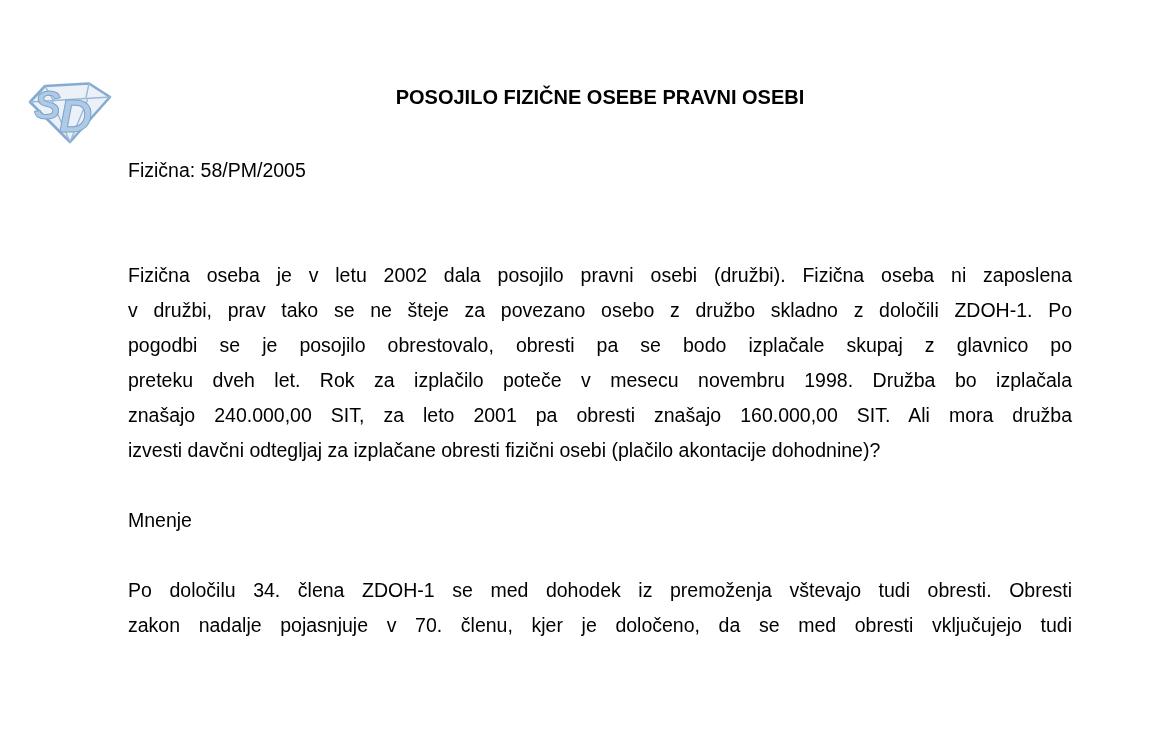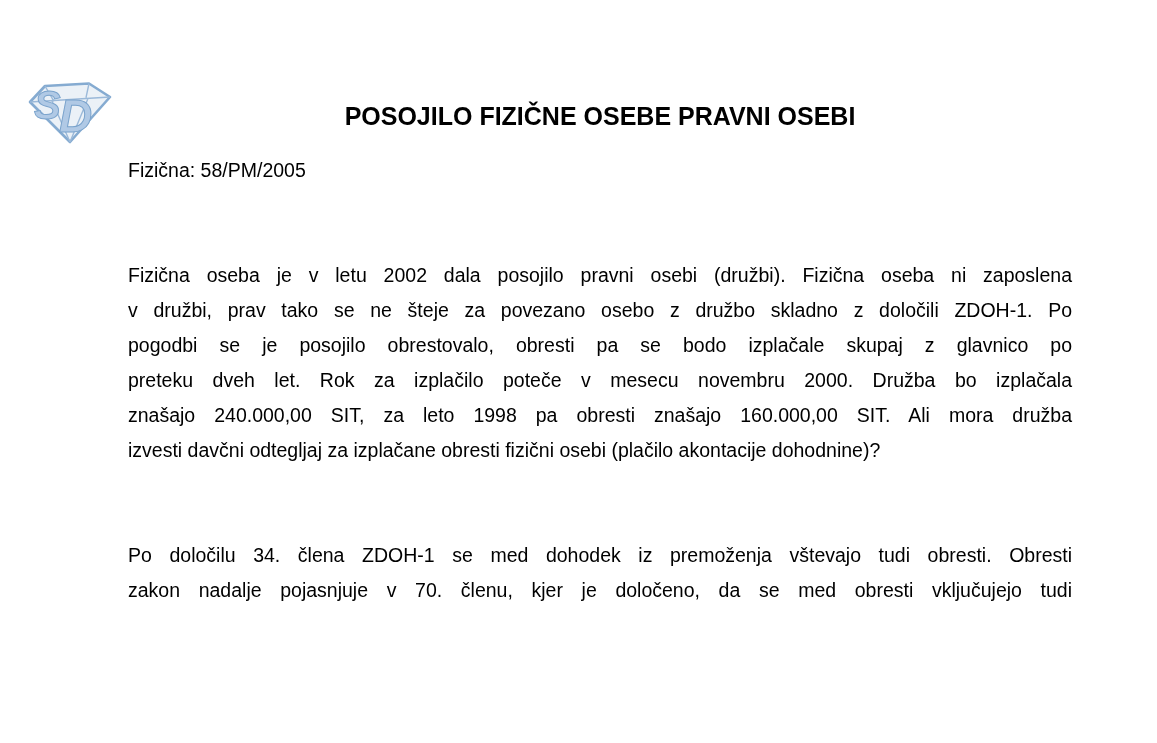--- a/index.html
+++ b/index.html
@@ -21,24 +21,24 @@
     top: 80px;
     width: 88px;
     height: 66px;
   }
   .logo-face { fill: #ebf1f7; }
   .logo-facet { fill: none; stroke: #9bb9d9; stroke-width: 1.4; }
   .logo-letter { font-family: "Liberation Sans", sans-serif; font-weight: bold; font-style: italic; stroke: #7aa3cc; stroke-width: 1; }
   .title {
     position: absolute;
     left: 128px;
-    top: 102px;
+    top: 86px;
     width: 944px;
     text-align: center;
-    font-size: 25px;
+    font-size: 20px;
     font-weight: bold;
     letter-spacing: 0px;
     white-space: nowrap;
   }
   .content {
     position: absolute;
     left: 128px;
     top: 153px;
     width: 944px;
     font-size: 19.5px;
@@ -76,27 +76,28 @@
 
     <div class="sp"></div>
 
 
     <div class="sp"></div>
 
     <div>
       <div class="jline">Fizična oseba je v letu 2002 dala posojilo pravni osebi (družbi). Fizična oseba ni zaposlena</div>
       <div class="jline">v družbi, prav tako se ne šteje za povezano osebo z družbo skladno z določili ZDOH-1. Po</div>
       <div class="jline">pogodbi se je posojilo obrestovalo, obresti pa se bodo izplačale skupaj z glavnico po</div>
-      <div class="jline">preteku dveh let. Rok za izplačilo poteče v mesecu novembru 2000. Družba bo izplačala</div>
-      <div class="jline">znašajo 240.000,00 SIT, za leto 1998 pa obresti znašajo 160.000,00 SIT. Ali mora družba</div>
+      <div class="jline">preteku dveh let. Rok za izplačilo poteče v mesecu novembru 1998. Družba bo izplačala</div>
+      <div class="jline">znašajo 240.000,00 SIT, za leto 2001 pa obresti znašajo 160.000,00 SIT. Ali mora družba</div>
       <div class="line">izvesti davčni odtegljaj za izplačane obresti fizični osebi (plačilo akontacije dohodnine)?</div>
     </div>
 
     <div class="sp"></div>
 
+    <div class="line">Mnenje</div>
 
     <div class="sp"></div>
 
     <div>
       <div class="jline">Po določilu 34. člena ZDOH-1 se med dohodek iz premoženja vštevajo tudi obresti. Obresti</div>
       <div class="jline">zakon nadalje pojasnjuje v 70. členu, kjer je določeno, da se med obresti vključujejo tudi</div>
     </div>
 
   </div>
 

